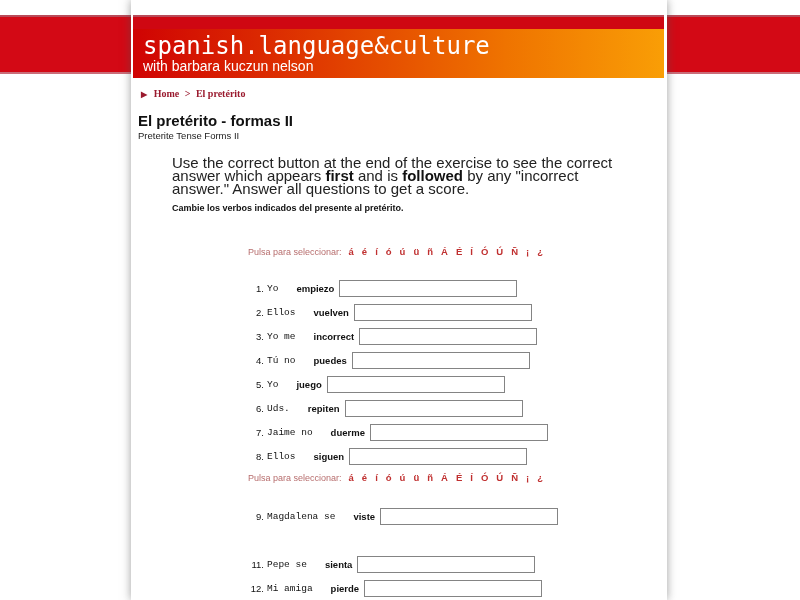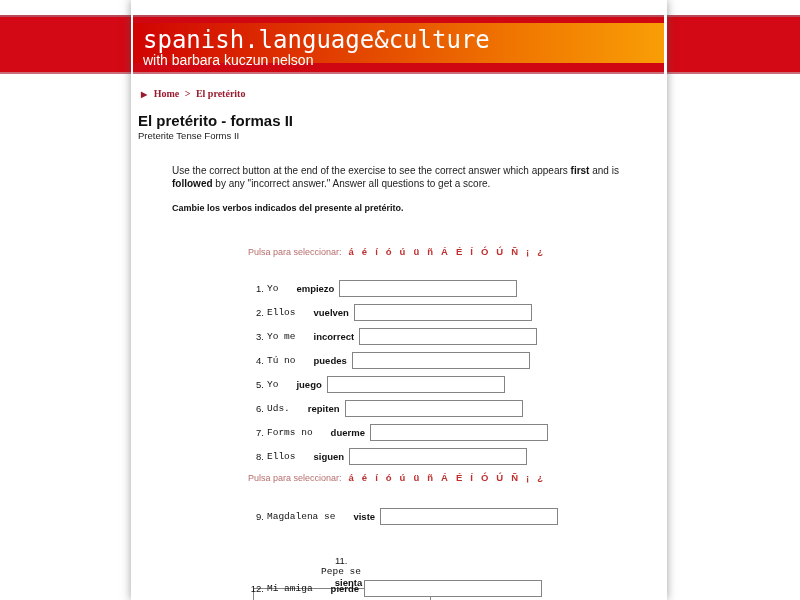--- a/index.html
+++ b/index.html
@@ -22,21 +22,21 @@
     background:#ffffff;box-shadow:0 0 9px rgba(80,80,80,0.55);
     z-index:2;
   }
   
   .banner-frame{
     position:absolute;top:15px;left:2px;right:3px;height:59px;
     box-sizing:border-box;background:#cf0712;
     border-top:2px solid #b84b59;border-bottom:2px solid #ca6d79;
   }
   .banner{
-    margin-top:6px;height:40px;box-sizing:border-box;
+    margin-top:12px;height:49px;box-sizing:border-box;
     background:linear-gradient(90deg,#d00303 0%,#e03a00 35%,#ef7300 70%,#f99e06 100%);
     color:#ffffff;padding:4px 6px 0 10px;
   }
   .banner-title{
     font-family:"DejaVu Sans Mono", monospace;
     font-size:24px;line-height:27px;white-space:nowrap;
   }
   .banner-subtitle{
     font-size:14px;line-height:11px;margin-top:1px;white-space:nowrap;
   }
@@ -50,22 +50,22 @@
   .crumb-sep{margin:0 3px;}
   .heading{
     position:absolute;top:112px;left:7px;
     font-size:15px;font-weight:bold;color:#111111;white-space:nowrap;
   }
   .subheading{
     position:absolute;top:130px;left:7px;
     font-size:9.5px;color:#222222;white-space:nowrap;
   }
   .intro{
-    position:absolute;top:164px;left:41px;width:462px;
-    font-size:10px;line-height:13px;color:#222222;
+    position:absolute;top:156px;left:41px;width:462px;
+    font-size:15px;line-height:13px;color:#222222;
   }
   .intro b{color:#111111;}
   .instruction{
     position:absolute;top:203px;left:41px;
     font-size:9px;font-weight:bold;color:#111111;white-space:nowrap;
   }
   .selector-row{
     position:absolute;left:117px;
     font-size:9px;color:#b76d6d;white-space:nowrap;
   }
@@ -85,21 +85,21 @@
   .qsubject{margin-left:3px;font-family:Liberation Mono, monospace;}
   .qverb{font-weight:bold;margin-left:18px;}
   .answer{
     width:172px;height:15px;box-sizing:content-box;
     border:1px solid #848484;background:#ffffff;margin-left:5px;
     font-size:9.5px;padding:0 2px;
   }
   
   .q1{top:279px;} .q2{top:303px;} .q3{top:327px;} .q4{top:351px;}
   .q5{top:375px;} .q6{top:399px;} .q7{top:423px;} .q8{top:447px;}
-  .q9{top:507px;} .q10{top:531px;} .q11{top:555px;flex-direction:column;} .q12{top:579px;}
+  .q9{top:507px;} .q10{top:531px;} .q11{top:555px;} .q12{top:579px;}
 </style>
 </head>
 <body>
 
 <div class="band"></div>
 
 <div class="page">
 
   <div class="banner-frame">
     <div class="banner">
@@ -157,21 +157,21 @@
     <input class="answer" type="text" style="">
   </div>
   <div class="qrow q6">
     <span class="qnum">6.</span>
     <span class="qsubject">Uds.</span>
     <span class="qverb">repiten</span>
     <input class="answer" type="text" style="">
   </div>
   <div class="qrow q7">
     <span class="qnum">7.</span>
-    <span class="qsubject">Forms no</span>
+    <span class="qsubject">Jaime no</span>
     <span class="qverb">duerme</span>
     <input class="answer" type="text" style="">
   </div>
   <div class="qrow q8">
     <span class="qnum">8.</span>
     <span class="qsubject">Ellos</span>
     <span class="qverb">siguen</span>
     <input class="answer" type="text" style="">
   </div>
 

